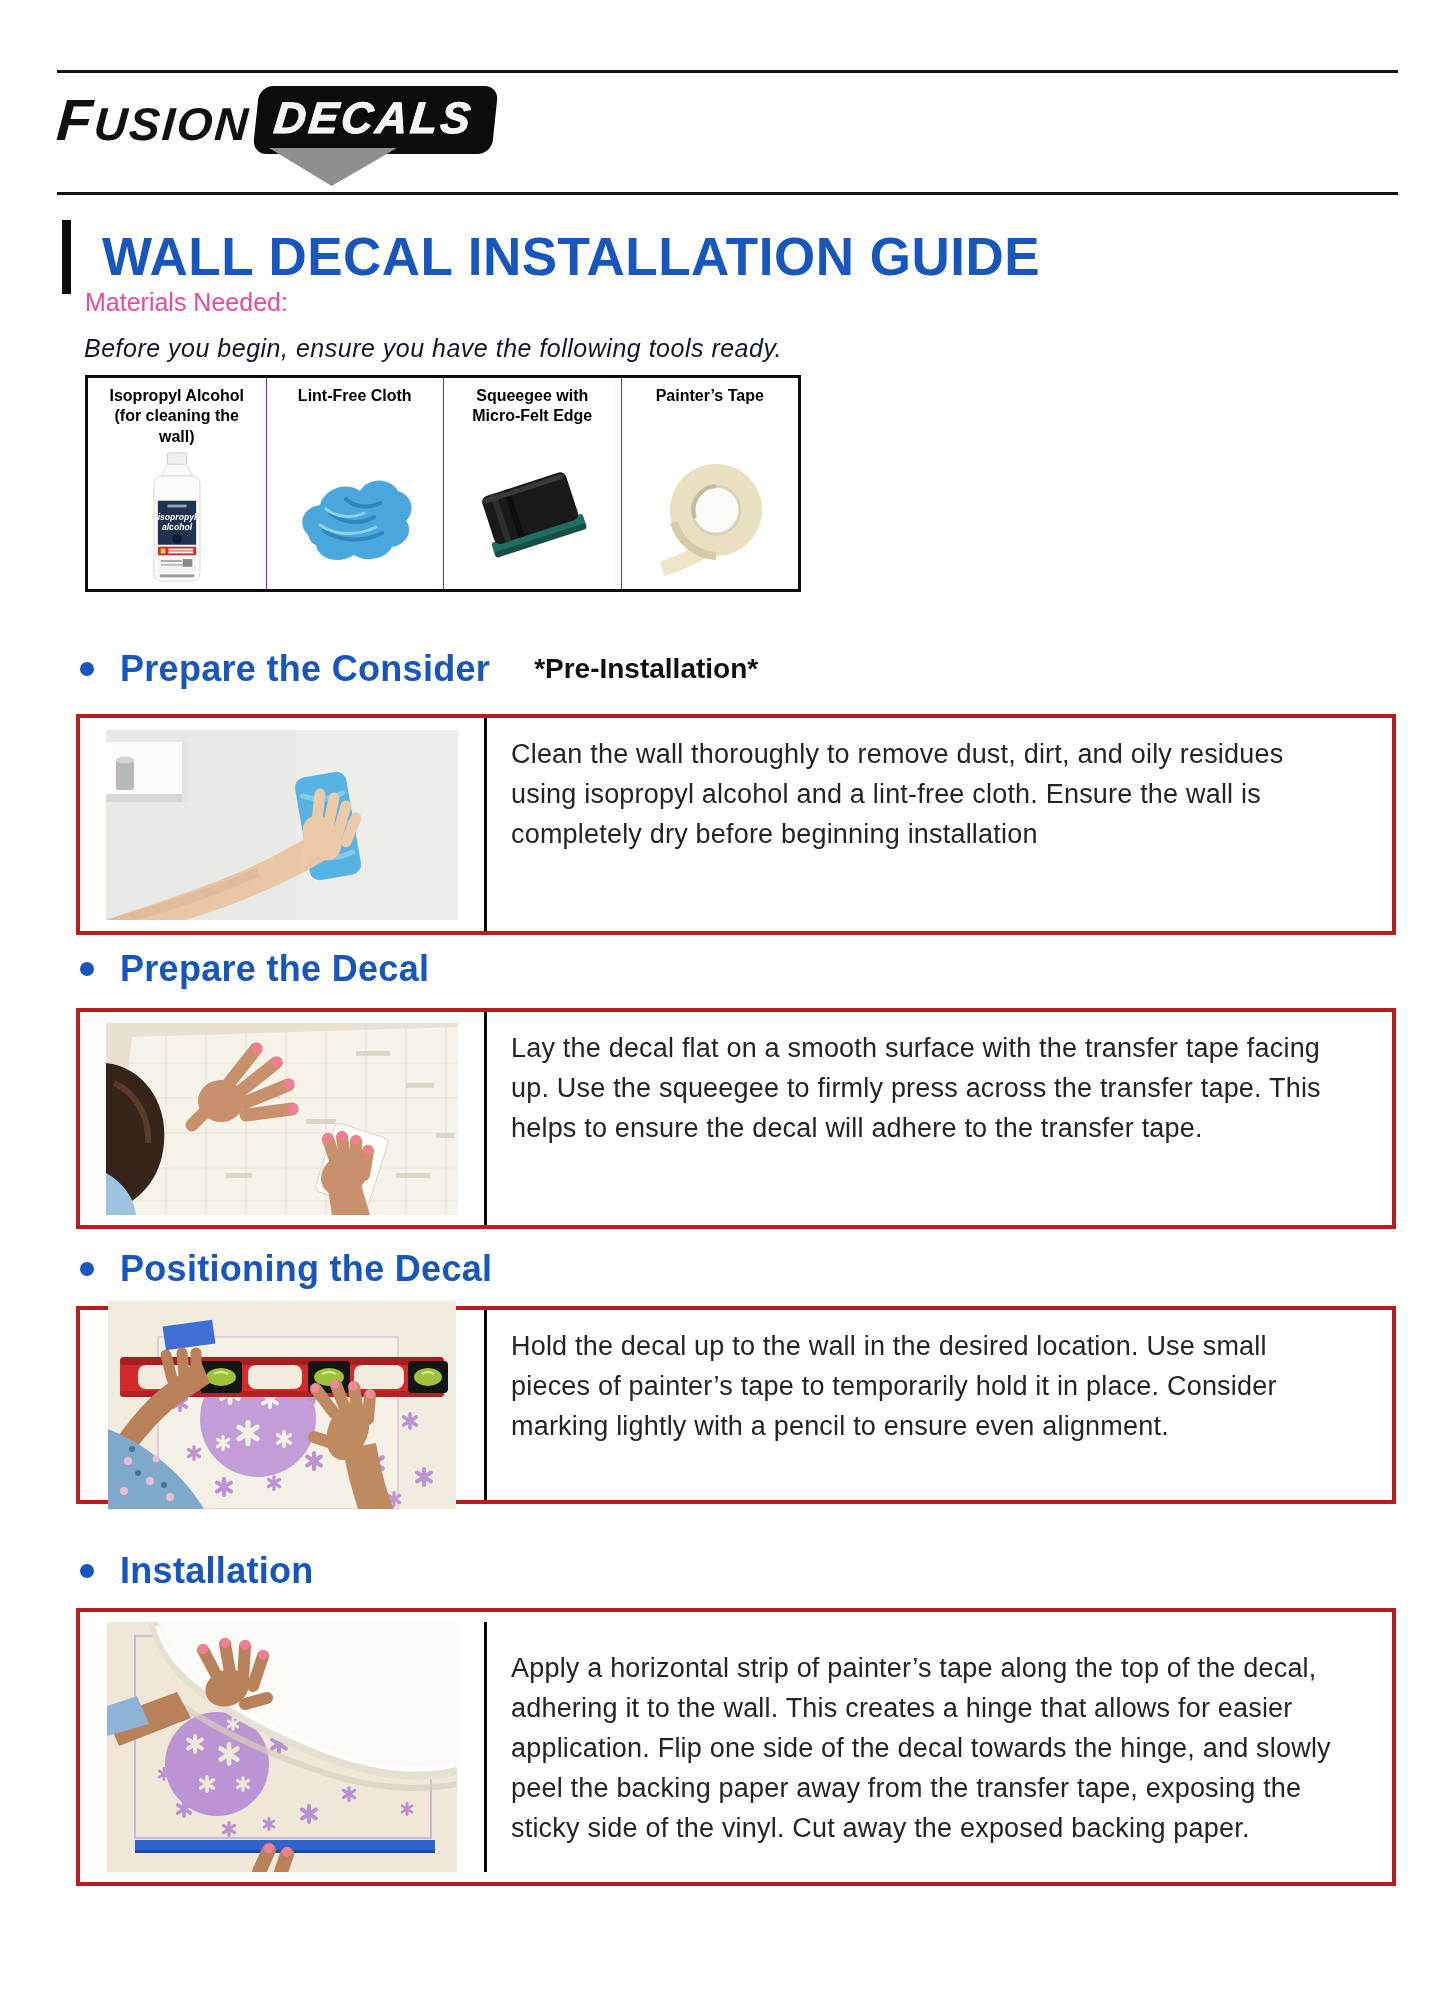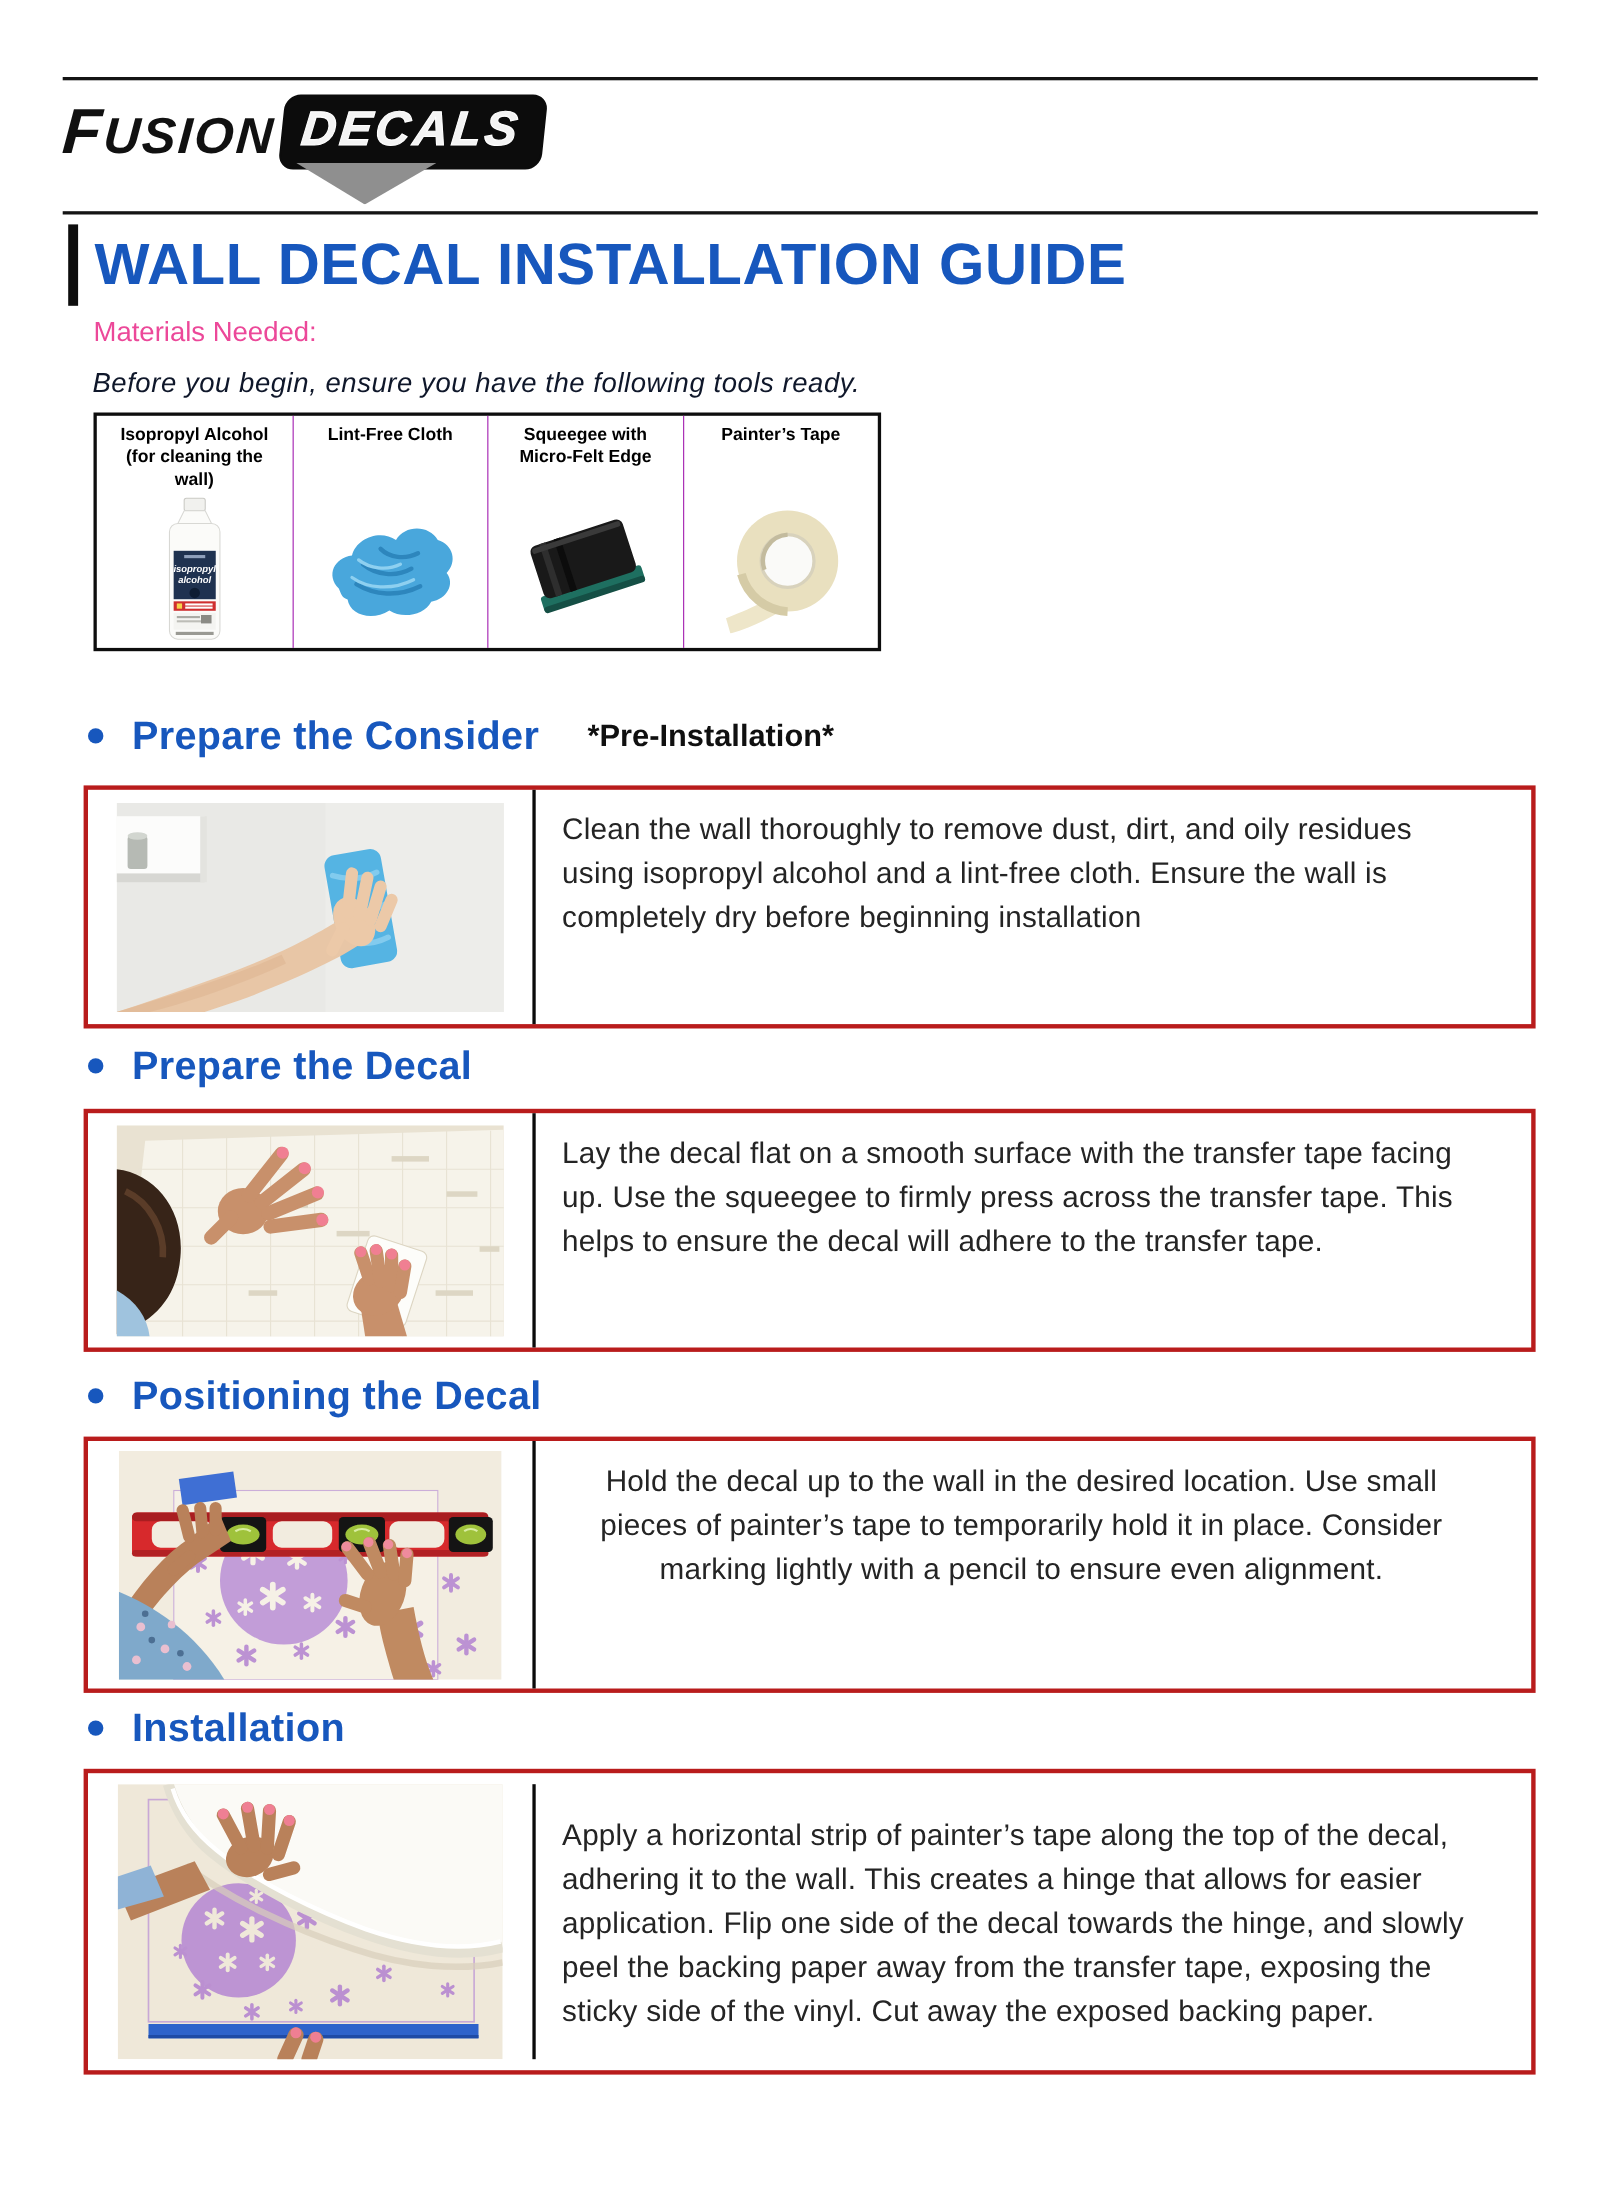--- a/index.html
+++ b/index.html
@@ -12,21 +12,21 @@
   .logo-fusion{font-style:italic;font-weight:900;font-size:46px;letter-spacing:2px;color:#111;transform:skewX(-4deg);}
   .logo-fusion::first-letter{font-size:58px;}
   .logo-badge{position:relative;margin-left:8px;background:#0c0c0c;border-radius:12px;padding:5px 20px 9px 16px;transform:skewX(-6deg);box-shadow:0 0 0 2px #0c0c0c;}
   .logo-decals{font-style:italic;font-weight:900;font-size:44px;letter-spacing:3px;color:#f4f4f4;-webkit-text-stroke:1px #ffffff;}
   .logo-decals::first-letter{font-size:54px;}
   .logo-fold{position:absolute;left:14px;bottom:-34px;width:128px;height:38px;background:#8f8f8f;clip-path:polygon(0 0,100% 0,52% 100%);}
 
   
   .title-row{position:absolute;left:62px;top:204px;display:flex;align-items:center;}
   .title-bar{width:9px;height:74px;background:#0d0d0d;margin-right:15px;}
-  h1.page-title{margin:0;font-size:53px;line-height:74px;font-weight:700;color:#1757BD;letter-spacing:.5px;white-space:nowrap;}
+  h1.page-title{margin:16px;font-size:53px;line-height:74px;font-weight:700;color:#1757BD;letter-spacing:.5px;white-space:nowrap;}
 
   
   .materials-heading{position:absolute;left:85px;top:288px;font-size:25px;font-weight:400;color:#ec4899;}
   .materials-sub{position:absolute;left:84px;top:334px;font-size:25px;font-style:italic;color:#0f172a;letter-spacing:.5px;}
   .materials-table{position:absolute;left:85px;top:375px;width:716px;height:217px;border:3px solid #0d0d0d;display:grid;grid-template-columns:repeat(4,1fr);background:#fff;box-sizing:border-box;}
   .material-cell{border-left:1px solid #a21caf;display:flex;flex-direction:column;align-items:center;padding:8px 6px 6px;box-sizing:border-box;}
   .material-cell:first-child{border-left:none;}
   .material-label{font-size:16px;line-height:1.28;font-weight:700;color:#000000;text-align:center;max-width:150px;}
   .material-figure{margin-top:auto;height:132px;display:flex;align-items:center;justify-content:center;}
 
@@ -236,21 +236,21 @@
     <div class="text-cell">
       <p>Lay the decal flat on a smooth surface with the transfer tape facing up. Use the squeegee to firmly press across the transfer tape. This helps to ensure the decal will adhere to the transfer tape.</p>
     </div>
   </div>
 
   <div class="section-heading-row" style="top:1248px;">
     <span class="bullet"></span>
     <h2 class="section-heading">Positioning the Decal</h2>
   </div>
 
-  <div class="step-box" style="top:1306px;height:233px;text-align:center;">
+  <div class="step-box" style="top:1306px;height:198px;">
     <div class="photo-cell">
       <svg viewBox="0 0 348 208" width="348" height="208">
         <defs>
           <g id="ast" stroke-linecap="round" fill="none">
             <line x1="0" y1="-8" x2="0" y2="8"></line>
             <line x1="-7" y1="-4.5" x2="7" y2="4.5"></line>
             <line x1="-7" y1="4.5" x2="7" y2="-4.5"></line>
           </g>
         </defs>
         <rect width="348" height="208" fill="#f2ecdf"></rect>

